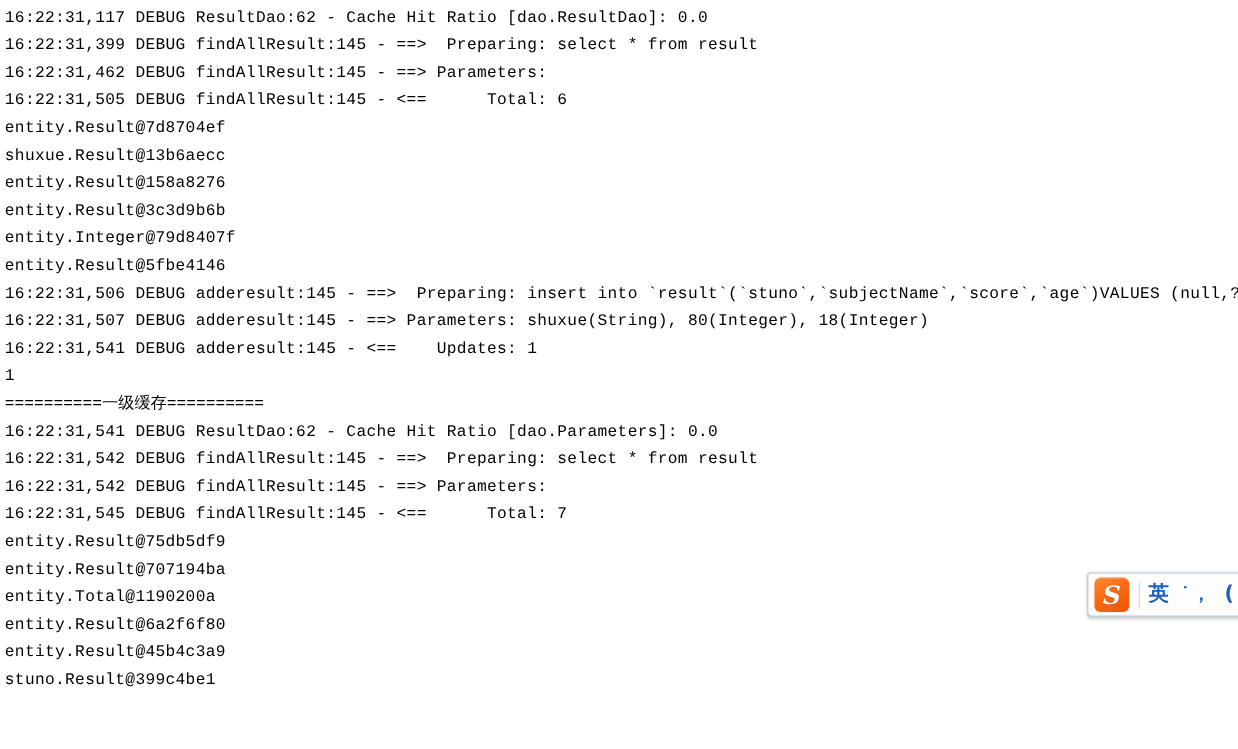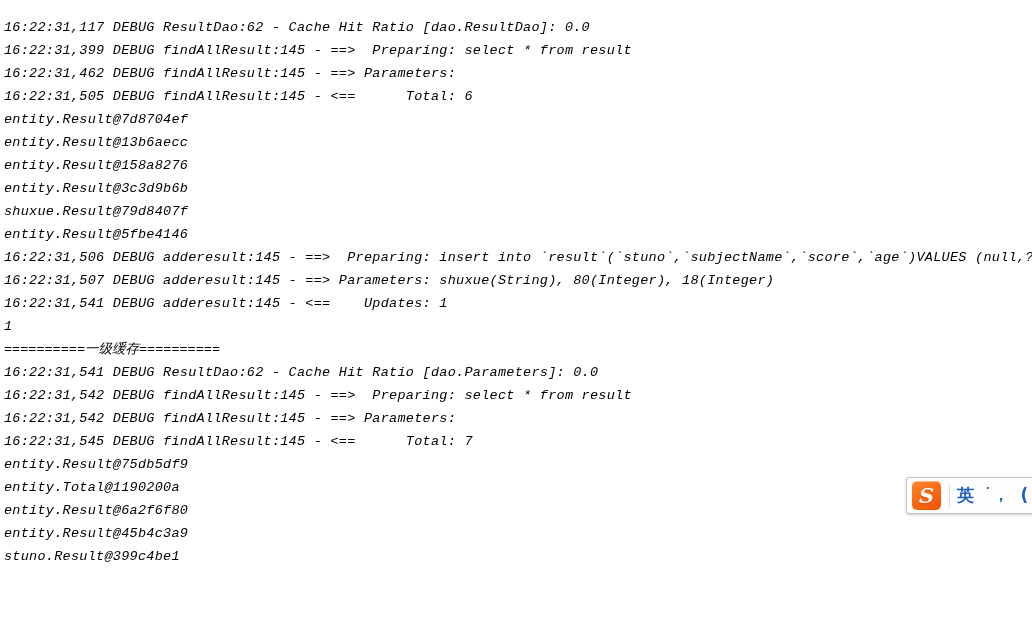--- a/index.html
+++ b/index.html
@@ -17,24 +17,23 @@
   }
 
   
   #console-output {
     position: absolute;
     left: 0;
     top: 0;
     width: 1032px;
     height: 624px;
     box-sizing: border-box;
-    padding: 16px 0 0 4px;
+    padding: 4px 0 0 4px;
     background: #ffffff;
     overflow: hidden;
-    font-style: italic;
   }
 
   .log-line {
     display: block;
     white-space: pre;
     font-family: "Liberation Mono", "DejaVu Sans Mono", monospace;
     font-size: 13.5px;
     line-height: 23px;
     height: 23px;
     color: #000000;
@@ -118,35 +117,36 @@
 </style>
 </head>
 <body>
 
 <div id="console-output">
     <span class="log-line">16:22:31,117 DEBUG ResultDao:62 - Cache Hit Ratio [dao.ResultDao]: 0.0</span>
     <span class="log-line">16:22:31,399 DEBUG findAllResult:145 - ==&gt;  Preparing: select * from result</span>
     <span class="log-line">16:22:31,462 DEBUG findAllResult:145 - ==&gt; Parameters:</span>
     <span class="log-line">16:22:31,505 DEBUG findAllResult:145 - &lt;==      Total: 6</span>
     <span class="log-line">entity.Result@7d8704ef</span>
-    <span class="log-line">entity.Result@13b6aecc</span>
+    <span class="log-line">shuxue.Result@13b6aecc</span>
     <span class="log-line">entity.Result@158a8276</span>
     <span class="log-line">entity.Result@3c3d9b6b</span>
-    <span class="log-line">shuxue.Result@79d8407f</span>
+    <span class="log-line">entity.Integer@79d8407f</span>
     <span class="log-line">entity.Result@5fbe4146</span>
     <span class="log-line">16:22:31,506 DEBUG adderesult:145 - ==&gt;  Preparing: insert into `result`(`stuno`,`subjectName`,`score`,`age`)VALUES (null,?,?,?)</span>
     <span class="log-line">16:22:31,507 DEBUG adderesult:145 - ==&gt; Parameters: shuxue(String), 80(Integer), 18(Integer)</span>
     <span class="log-line">16:22:31,541 DEBUG adderesult:145 - &lt;==    Updates: 1</span>
     <span class="log-line">1</span>
     <span class="log-line sep">==========一级缓存==========</span>
     <span class="log-line">16:22:31,541 DEBUG ResultDao:62 - Cache Hit Ratio [dao.Parameters]: 0.0</span>
     <span class="log-line">16:22:31,542 DEBUG findAllResult:145 - ==&gt;  Preparing: select * from result</span>
     <span class="log-line">16:22:31,542 DEBUG findAllResult:145 - ==&gt; Parameters:</span>
     <span class="log-line">16:22:31,545 DEBUG findAllResult:145 - &lt;==      Total: 7</span>
     <span class="log-line">entity.Result@75db5df9</span>
+    <span class="log-line">entity.Result@707194ba</span>
     <span class="log-line">entity.Total@1190200a</span>
     <span class="log-line">entity.Result@6a2f6f80</span>
     <span class="log-line">entity.Result@45b4c3a9</span>
     <span class="log-line">stuno.Result@399c4be1</span>
   </div>
 
 <div id="ime-toolbar">
   <div id="ime-logo">S</div>
   <div class="ime-divider"></div>
   <div class="ime-btn" id="ime-mode">英</div>

